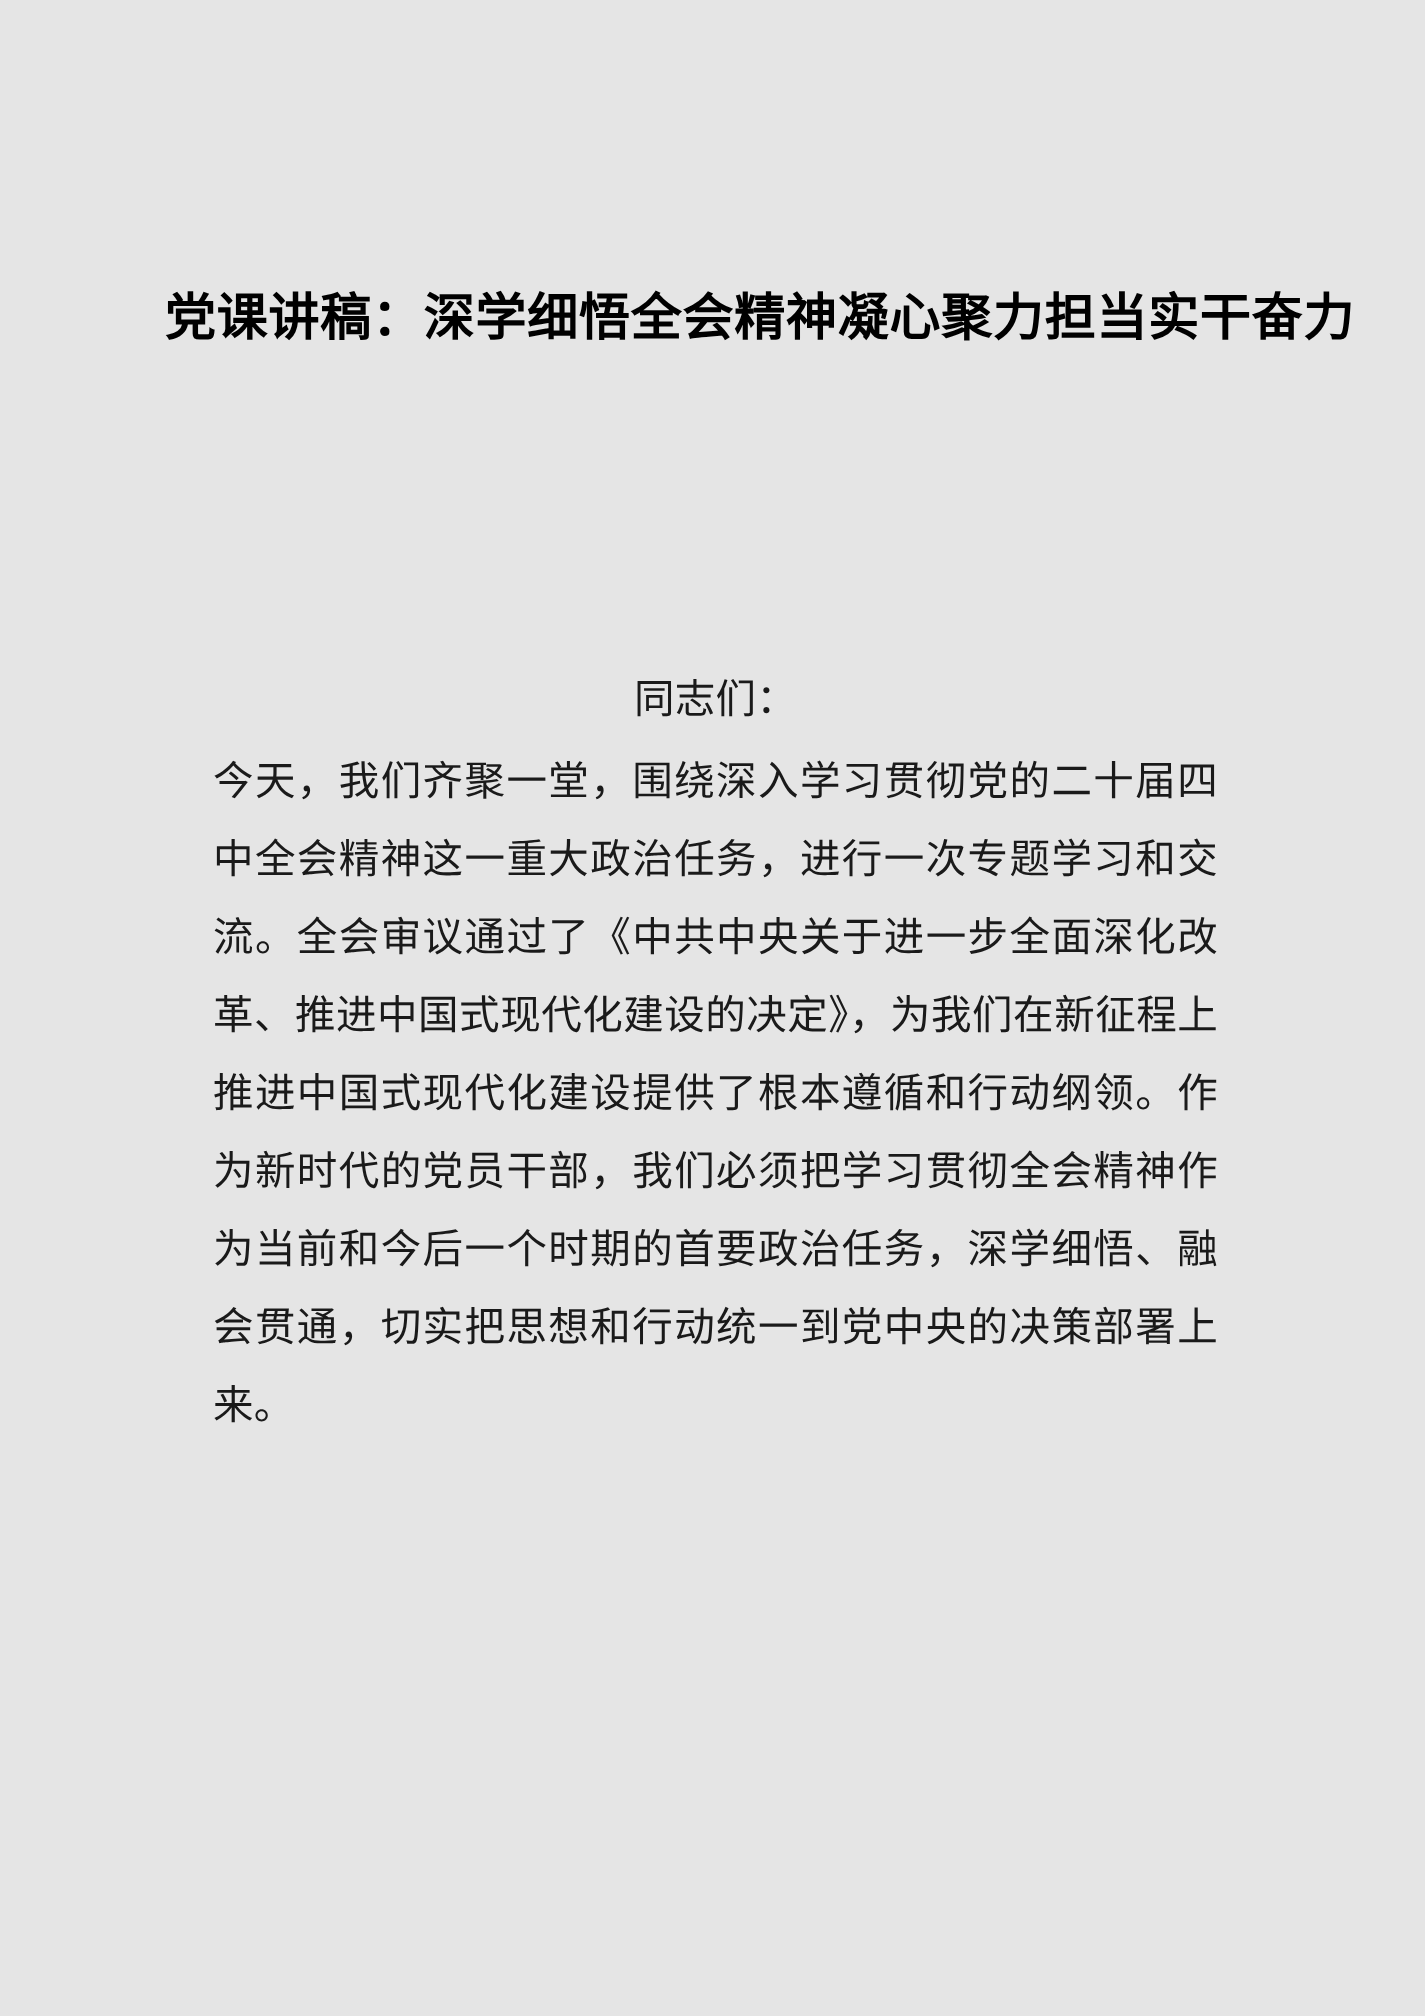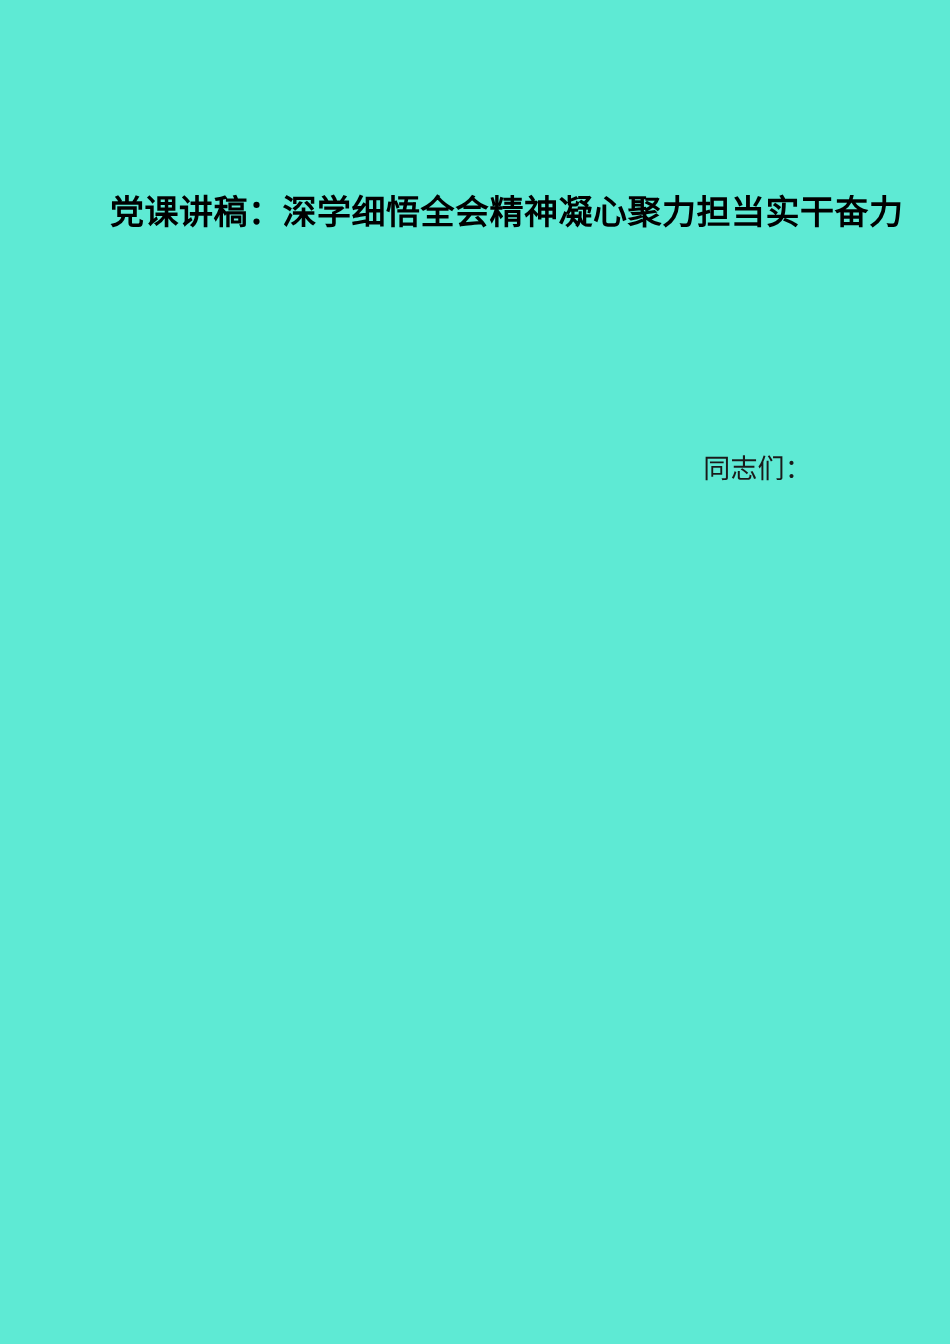--- a/index.html
+++ b/index.html
@@ -7,21 +7,21 @@
     margin: 0;
     padding: 0;
     background: #ffffff;
   }
 
   .page {
     position: relative;
     width: 950px;
     height: 1344px;
     margin: 0 auto;
-    background: #5eead4;
+    background: #e5e5e5;
     overflow: hidden;
     box-sizing: border-box;
     -webkit-font-smoothing: antialiased;
   }
 
   
   .doc-title {
     position: absolute;
     left: 0;
     top: 146px;
@@ -67,22 +67,23 @@
 
   .doc-body .para {
     margin: 0;
     text-align: justify;
     text-justify: inter-ideograph;
     text-indent: 0;
   }
 
   .doc-body .salutation {
     margin: 0;
-    text-align: right;
+    text-align: center;
     white-space: nowrap;
+    font-family: Liberation Mono, monospace;
   }
 
   .doc-body .xx {
     font-family: "Liberation Sans", "DejaVu Sans", sans-serif;
     font-weight: 700;
     font-size: 25px;
     letter-spacing: 0;
     padding: 0 2px;
   }
 </style>
@@ -92,17 +93,18 @@
 <div class="page">
 
   <div class="doc-title">
     <span class="title-line">党课讲稿：深学细悟全会精神凝心聚力担当实干奋力</span>
   </div>
 
   <div class="doc-body">
 
     <p class="salutation">同志们：</p>
 
+    <p class="para">今天，我们齐聚一堂，围绕深入学习贯彻党的二十届四中全会精神这一重大政治任务，进行一次专题学习和交流。全会审议通过了《中共中央关于进一步全面深化改革、推进中国式现代化建设的决定》，为我们在新征程上推进中国式现代化建设提供了根本遵循和行动纲领。作为新时代的党员干部，我们必须把学习贯彻全会精神作为当前和今后一个时期的首要政治任务，深学细悟、融会贯通，切实把思想和行动统一到党中央的决策部署上来。</p>
 
 
   </div>
 
 </div>
 
 </body></html>

